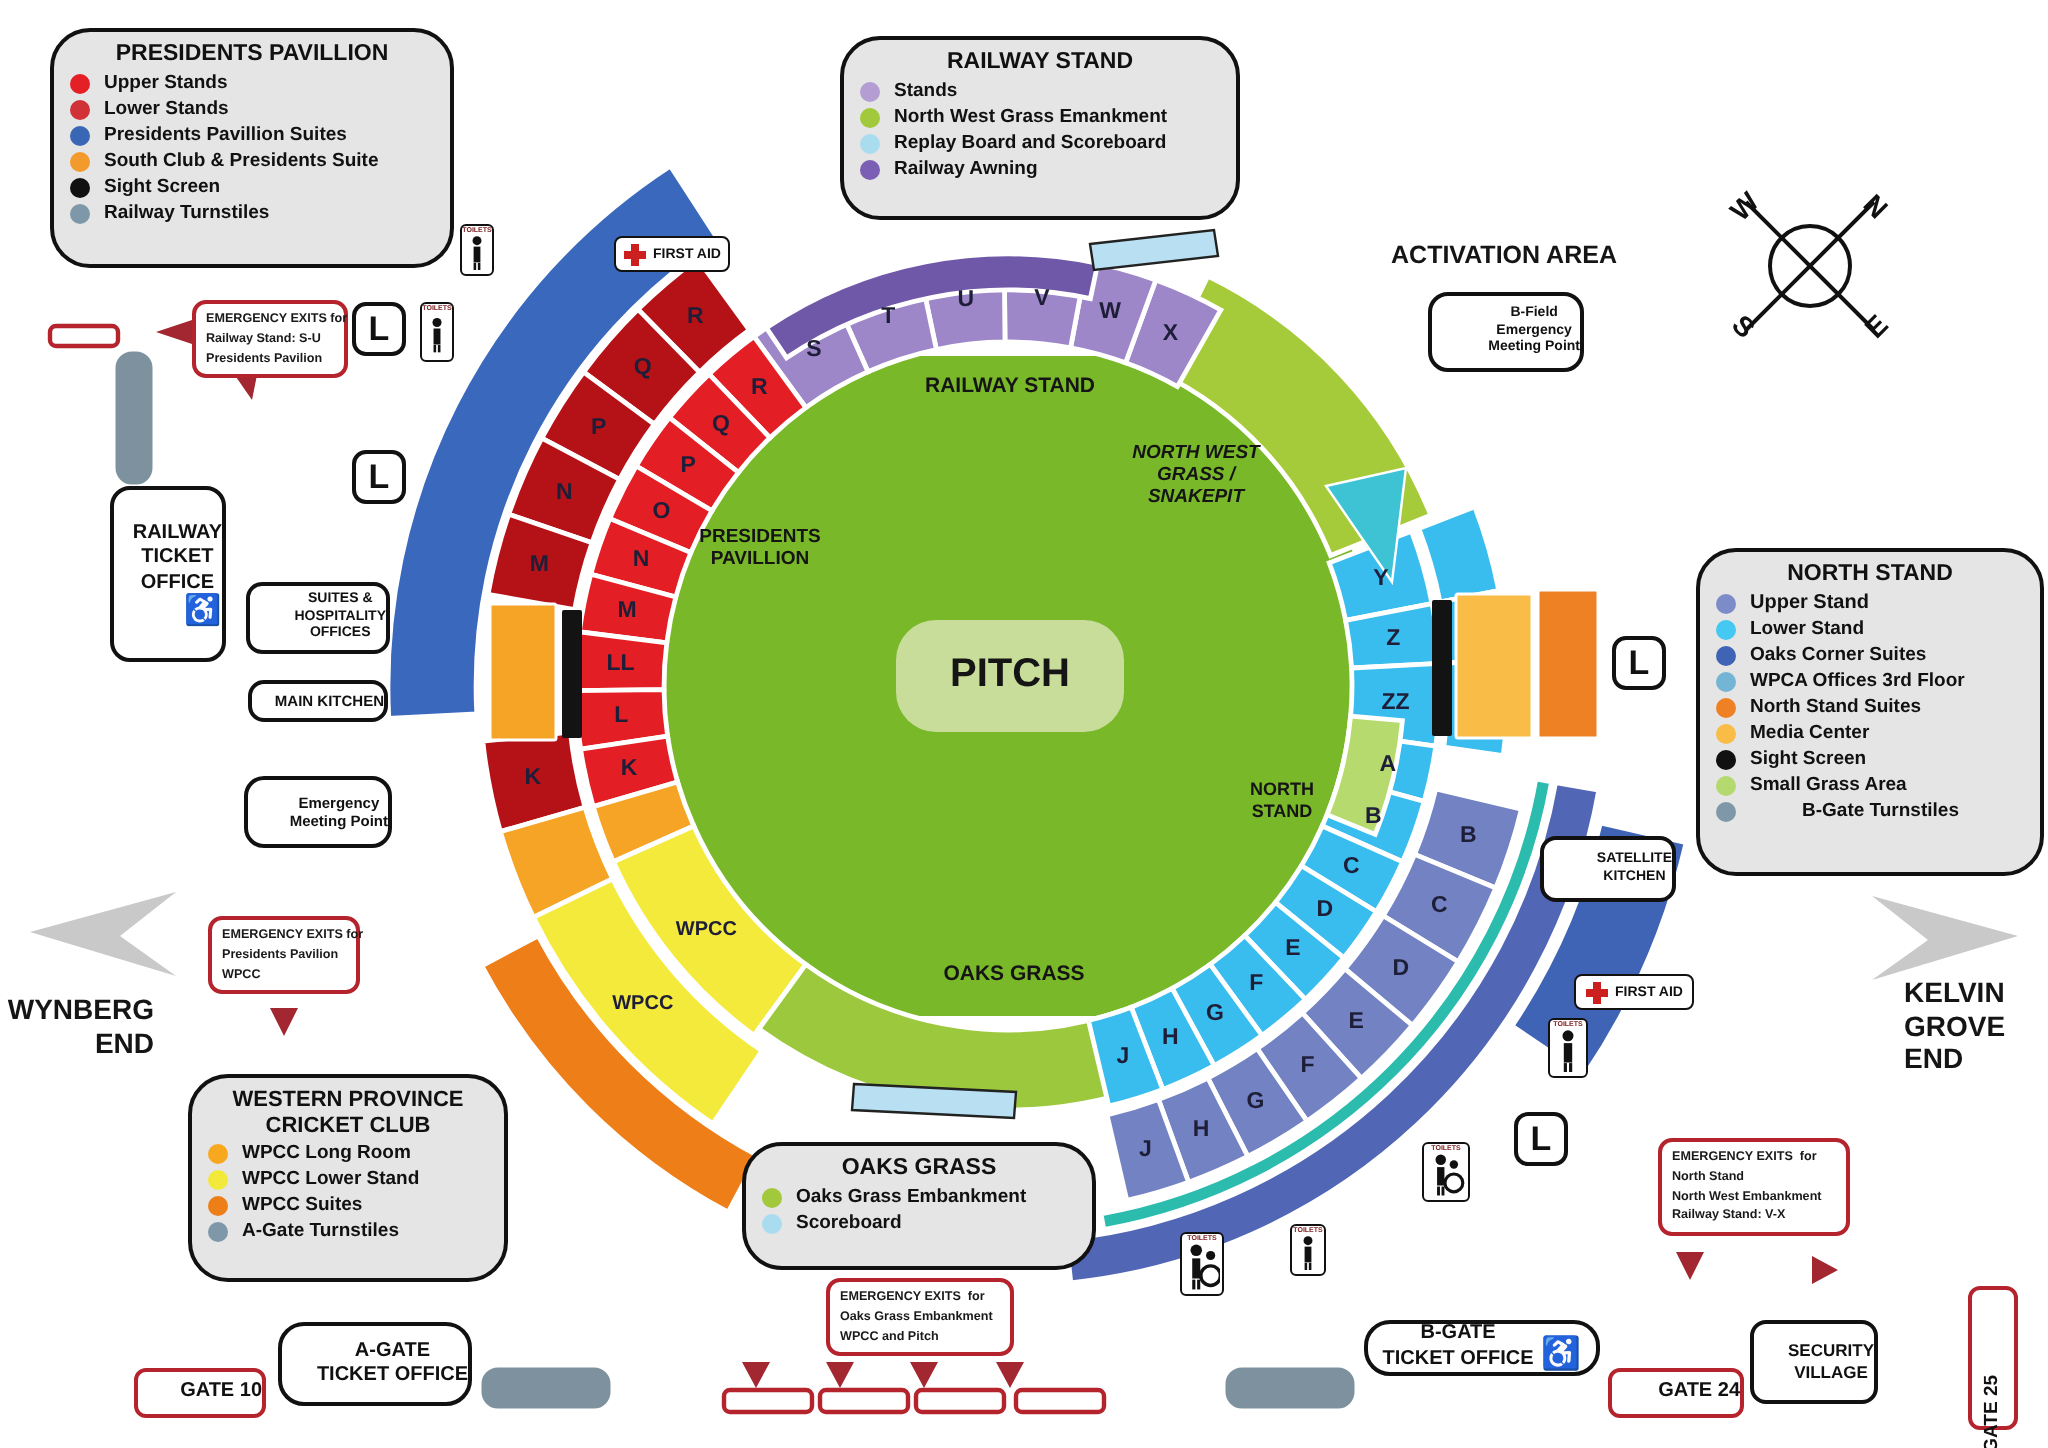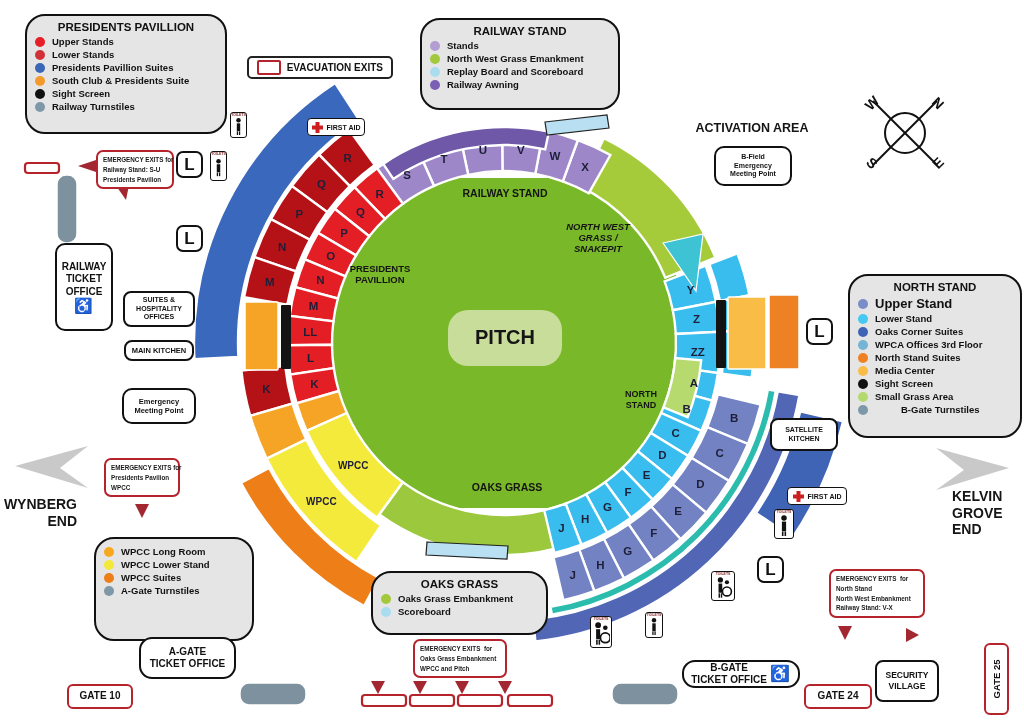--- a/index.html
+++ b/index.html
@@ -6,21 +6,21 @@
   #stage{position:relative;width:1024px;height:724px;background:#fff;overflow:hidden;
          font-family:"Liberation Sans",sans-serif;}
   #map-svg{position:absolute;left:0;top:0;z-index:0;}
   .ov{position:absolute;z-index:2;box-sizing:border-box;}
   .legend{background:#e5e5e5;border:2.5px solid #111;border-radius:20px;padding:5px 8px 4px 8px;}
   .legend-title{font-weight:bold;color:#111;text-align:center;line-height:1.15;}
   .legend-row{display:flex;align-items:center;margin-top:2px;}
   .dot{border-radius:50%;flex:0 0 auto;margin-right:7px;}
   .legend-lbl{font-weight:bold;color:#111;white-space:nowrap;}
   .wbox{background:#fff;border:2.5px solid #111;display:flex;flex-direction:column;
-        align-items:center;justify-content:center;text-align:center;font-weight:bold;color:#111;}
+        align-items:flex-end;justify-content:center;text-align:center;font-weight:bold;color:#111;}
   .wbox.redb{border-color:#b5232d;}
   .note{background:#fff;border:2.5px solid #b5232d;border-radius:7px;padding:3px 5px;
         font-weight:bold;color:#1a1a1a;line-height:1.55;}
   .lmark{background:#fff;border:2.5px solid #111;border-radius:7px;display:flex;align-items:center;
          justify-content:center;font-weight:bold;font-size:17px;color:#111;}
   .firstaid{background:#fff;border:1.5px solid #111;border-radius:4px;display:flex;align-items:center;
             justify-content:center;font-weight:bold;font-size:7px;color:#111;gap:4px;}
   .toilet{background:#fff;border:1.5px solid #111;border-radius:3px;display:flex;flex-direction:column;
           align-items:center;justify-content:flex-start;overflow:hidden;}
   .toilet .tl{font-size:3.5px;font-weight:bold;color:#7a1d1d;line-height:1.4;white-space:nowrap;}
@@ -167,24 +167,20 @@
       <text x="561.5" y="528.3" text-anchor="middle" dominant-baseline="central" fill="#1e1e38" font-weight="bold" font-size="11.5" font-family="&quot;Liberation Sans&quot;,sans-serif">J</text>
       <line x1="873" y1="101" x2="937" y2="165" stroke="#111" stroke-width="2"></line>
       <line x1="937" y1="101" x2="873" y2="165" stroke="#111" stroke-width="2"></line>
       <circle cx="905" cy="133" r="20" fill="none" stroke="#111" stroke-width="2"></circle>
       <text x="872" y="103" text-anchor="middle" dominant-baseline="central" fill="#111" font-weight="bold" font-size="14" transform="rotate(-45 872 103)" font-family="&quot;Liberation Sans&quot;,sans-serif">W</text>
       <text x="938" y="103" text-anchor="middle" dominant-baseline="central" fill="#111" font-weight="bold" font-size="14" transform="rotate(45 938 103)" font-family="&quot;Liberation Sans&quot;,sans-serif">N</text>
       <text x="872" y="163" text-anchor="middle" dominant-baseline="central" fill="#111" font-weight="bold" font-size="14" transform="rotate(45 872 163)" font-family="&quot;Liberation Sans&quot;,sans-serif">S</text>
       <text x="938" y="163" text-anchor="middle" dominant-baseline="central" fill="#111" font-weight="bold" font-size="14" transform="rotate(-45 938 163)" font-family="&quot;Liberation Sans&quot;,sans-serif">E</text>
     </svg>
 
-<div class="ov evac" id="evac-box" style="left: 247px; top: 56px; width: 146px; height: 23px;">
-  <div class="evac-swatch"></div>
-  <div class="evac-lbl">EVACUATION EXITS</div>
-</div>
 
 <div class="ov legend" style="left: 25px; top: 14px; width: 202px; height: 120px;">
       <div class="legend-title" style="font-size: 11.5px; white-space: pre;">PRESIDENTS PAVILLION</div>
       <div class="legend-row">
         <span class="dot" style="width: 10px; height: 10px; background: rgb(228, 31, 37);"></span>
         <span class="legend-lbl" style="font-size: 9.5px;">Upper Stands</span>
       </div>
       <div class="legend-row">
         <span class="dot" style="width: 10px; height: 10px; background: rgb(208, 50, 56);"></span>
         <span class="legend-lbl" style="font-size: 9.5px;">Lower Stands</span>
@@ -222,21 +218,21 @@
       </div>
       <div class="legend-row">
         <span class="dot" style="width: 10px; height: 10px; background: rgb(123, 95, 181);"></span>
         <span class="legend-lbl" style="font-size: 9.5px;">Railway Awning</span>
       </div>
     </div>
     <div class="ov legend" style="left: 848px; top: 274px; width: 174px; height: 164px;">
       <div class="legend-title" style="font-size: 11.5px; white-space: pre;">NORTH STAND</div>
       <div class="legend-row">
         <span class="dot" style="width: 10px; height: 10px; background: rgb(123, 140, 201);"></span>
-        <span class="legend-lbl" style="font-size: 13px;">Upper Stand</span>
+        <span class="legend-lbl" style="font-size: 10px;">Upper Stand</span>
       </div>
       <div class="legend-row">
         <span class="dot" style="width: 10px; height: 10px; background: rgb(69, 200, 241);"></span>
         <span class="legend-lbl" style="font-size: 9.5px;">Lower Stand</span>
       </div>
       <div class="legend-row">
         <span class="dot" style="width: 10px; height: 10px; background: rgb(63, 99, 181);"></span>
         <span class="legend-lbl" style="font-size: 9.5px;">Oaks Corner Suites</span>
       </div>
       <div class="legend-row">
@@ -258,20 +254,21 @@
       <div class="legend-row">
         <span class="dot" style="width: 10px; height: 10px; background: rgb(180, 217, 110);"></span>
         <span class="legend-lbl" style="font-size: 9.5px;">Small Grass Area</span>
       </div>
       <div class="legend-row">
         <span class="dot" style="width: 10px; height: 10px; background: rgb(126, 152, 169);"></span>
         <span class="legend-lbl" style="font-size: 9.5px; padding-left: 26px;">B-Gate Turnstiles</span>
       </div>
     </div>
     <div class="ov legend" style="left: 94px; top: 537px; width: 160px; height: 104px;">
+      <div class="legend-title" style="font-size: 11px; white-space: pre;">WESTERN PROVINCE<br>CRICKET CLUB</div>
       <div class="legend-row">
         <span class="dot" style="width: 10px; height: 10px; background: rgb(248, 168, 31);"></span>
         <span class="legend-lbl" style="font-size: 9.5px;">WPCC Long Room</span>
       </div>
       <div class="legend-row">
         <span class="dot" style="width: 10px; height: 10px; background: rgb(242, 233, 59);"></span>
         <span class="legend-lbl" style="font-size: 9.5px;">WPCC Lower Stand</span>
       </div>
       <div class="legend-row">
         <span class="dot" style="width: 10px; height: 10px; background: rgb(238, 126, 24);"></span>
@@ -305,21 +302,21 @@
     </div>
     <div class="ov wbox" style="left: 122px; top: 388px; width: 74px; height: 36px; font-size: 7.5px; border-radius: 10px; line-height: 1.25;">
       <div style="white-space: pre;">Emergency<br>Meeting Point</div>
     </div>
     <div class="ov wbox" style="left: 714px; top: 146px; width: 78px; height: 40px; font-size: 7px; border-radius: 10px; line-height: 1.25;">
       <div style="white-space: pre;">B-Field<br>Emergency<br>Meeting Point</div>
     </div>
     <div class="ov wbox" style="left: 770px; top: 418px; width: 68px; height: 33px; font-size: 7px; border-radius: 8px; line-height: 1.25;">
       <div style="white-space: pre;">SATELLITE<br>KITCHEN</div>
     </div>
-    <div class="ov wbox" style="left: 139px; top: 637px; width: 97px; height: 42px; font-size: 10px; border-radius: 13px; line-height: 1.25;">
+    <div class="ov wbox" style="left: 139px; top: 661px; width: 97px; height: 42px; font-size: 10px; border-radius: 13px; line-height: 1.25;">
       <div style="white-space: pre;">A-GATE<br>TICKET OFFICE</div>
     </div>
     <div class="ov wbox" style="left: 682px; top: 660px; width: 118px; height: 28px; font-size: 10px; border-radius: 13px; line-height: 1.25; flex-direction: row; gap: 4px;">
       <div style="white-space: pre;">B-GATE<br>TICKET OFFICE</div>
       <div class="wc" style="font-size: 16px;">♿</div>
     </div>
     <div class="ov wbox" style="left: 875px; top: 660px; width: 64px; height: 42px; font-size: 8.5px; border-radius: 8px; line-height: 1.25;">
       <div style="white-space: pre;">SECURITY<br>VILLAGE</div>
     </div>
     <div class="ov wbox redb" style="left: 67px; top: 684px; width: 66px; height: 25px; font-size: 10px; border-radius: 6px; line-height: 1.25;">

